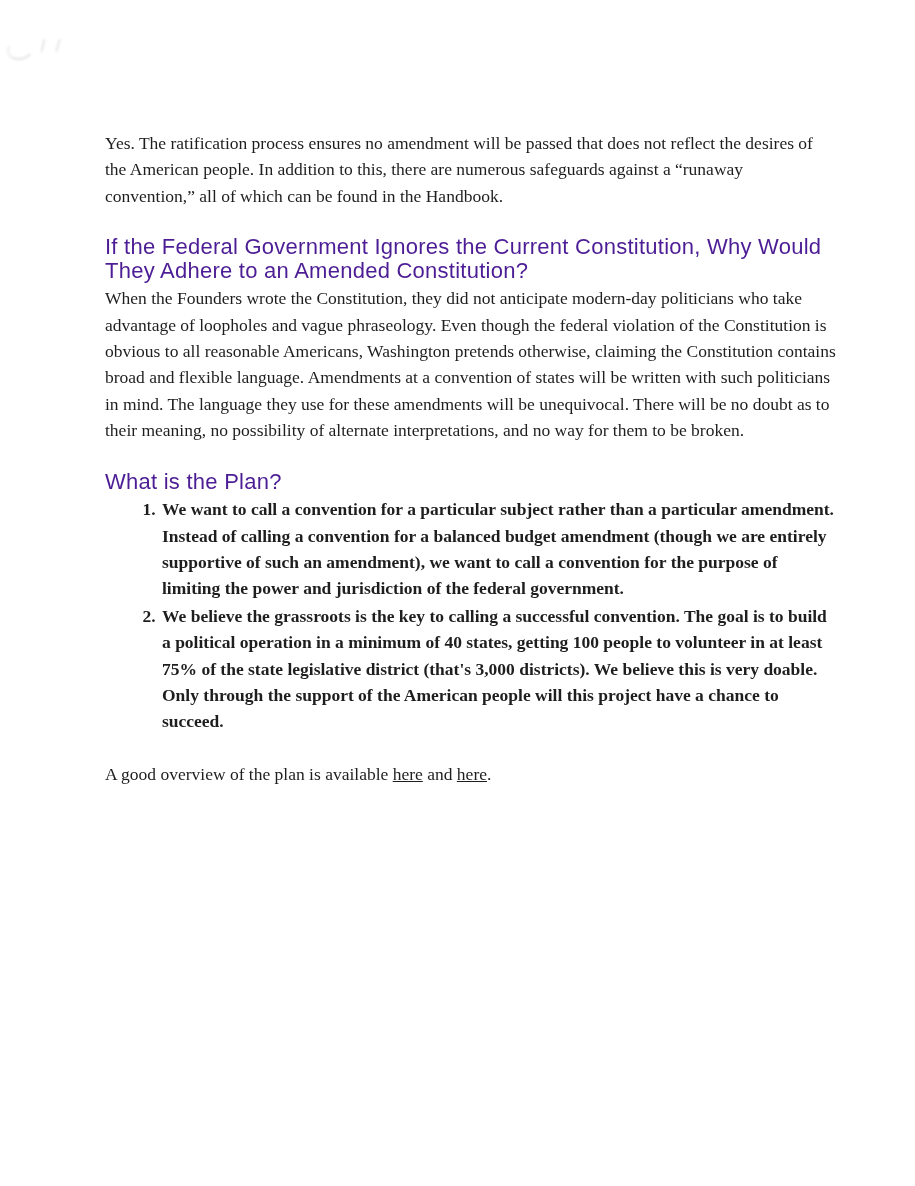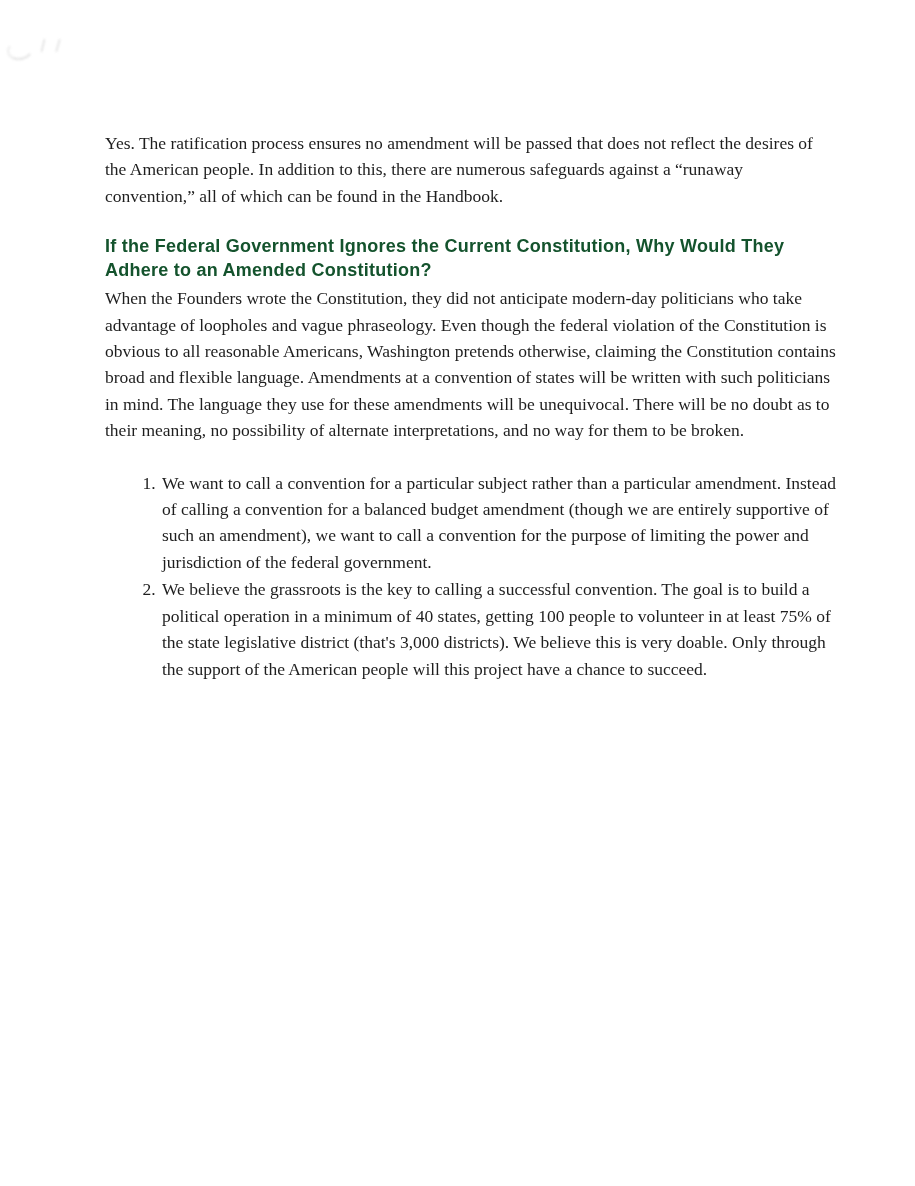--- a/index.html
+++ b/index.html
@@ -49,43 +49,44 @@
     top: 103px;
     width: 731px;
   }
   .content p {
     margin: 0 0 26px 0;
     font-size: 17.5px;
     line-height: 26.4px;
   }
   h2 {
     font-family: "Liberation Sans", sans-serif;
-    font-weight: bold;
-    color: #14532d;
-    font-size: 18px;
+    font-weight: normal;
+    color: #4c1d95;
+    font-size: 22px;
     line-height: 23.5px;
     letter-spacing: 0.25px;
     margin: 0 0 3px 0;
   }
   h2.h-ignore { margin-top: 0; }
   h2.h-plan { margin-top: 2px; }
   .doclink {
     color: inherit;
     text-decoration: underline;
     cursor: pointer;
   }
   ol.plan-list {
     margin: 0 0 26px 0;
     padding: 0 0 0 55px;
     font-size: 17.5px;
     line-height: 26.4px;
   }
   ol.plan-list li {
     margin: 0 0 1px 0;
     padding-left: 2px;
+    font-weight: bold;
   }
   .para-final { margin-bottom: 0; }
 </style>
 </head>
 <body>
 
 <div class="page">
 
   <div class="smudge smudge-a"></div>
   <div class="smudge smudge-b"></div>
@@ -94,22 +95,24 @@
   <div class="content">
 
     <p>Yes. The ratification process ensures no amendment will be passed that does not reflect the desires of the American people. In addition to this, there are numerous safeguards against a “runaway convention,” all of which can be found in the Handbook.</p>
 
 
     <h2 class="h-ignore">If the Federal Government Ignores the Current Constitution, Why Would They Adhere to an Amended Constitution?</h2>
 
     <p>When the Founders wrote the Constitution, they did not anticipate modern-day politicians who take advantage of loopholes and vague phraseology. Even though the federal violation of the Constitution is obvious to all reasonable Americans, Washington pretends otherwise, claiming the Constitution contains broad and flexible language. Amendments at a convention of states will be written with such politicians in mind. The language they use for these amendments will be unequivocal. There will be no doubt as to their meaning, no possibility of alternate interpretations, and no way for them to be broken.</p>
 
 
+    <h2 class="h-plan">What is the Plan?</h2>
 
 
     <ol class="plan-list">
       <li>We want to call a convention for a particular subject rather than a particular amendment. Instead of calling a convention for a balanced budget amendment (though we are entirely supportive of such an amendment), we want to call a convention for the purpose of limiting the power and jurisdiction of the federal government.</li>
       <li>We believe the grassroots is the key to calling a successful convention. The goal is to build a political operation in a minimum of 40 states, getting 100 people to volunteer in at least 75% of the state legislative district (that's 3,000 districts). We believe this is very doable. Only through the support of the American people will this project have a chance to succeed.</li>
     </ol>
 
+    <p class="para-final"><span>A good overview of the plan is available </span><a href="#" class="doclink">here</a><span> and </span><a href="#" class="doclink">here</a><span>.</span></p>
 
   </div>
 </div>
 
 </body></html>

